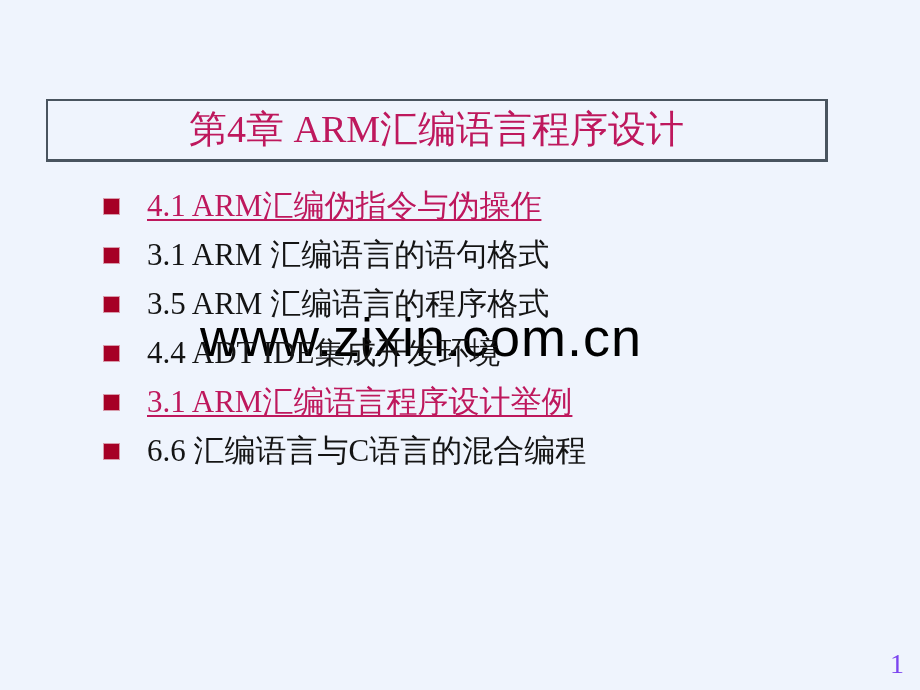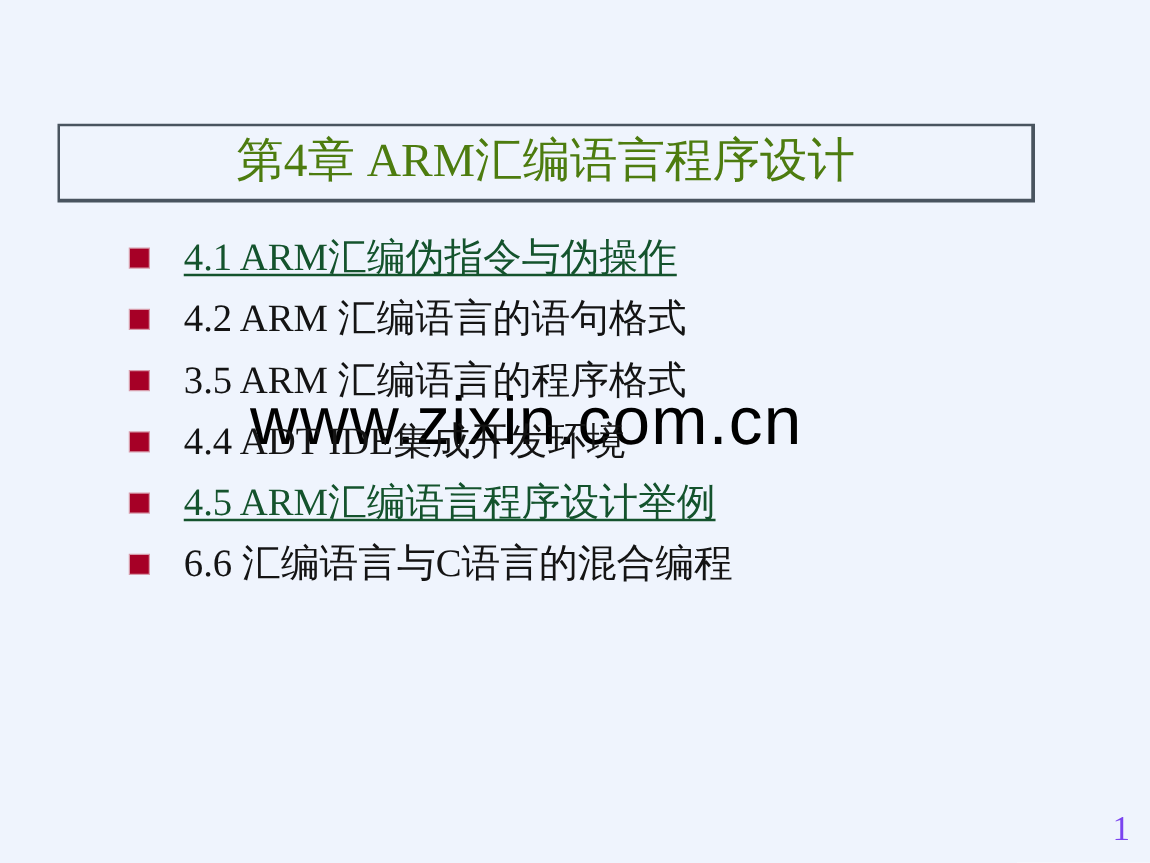--- a/index.html
+++ b/index.html
@@ -50,21 +50,21 @@
     background: #eff4fd;
     display: flex;
     align-items: center;
     justify-content: center;
     z-index: 3;
   }
   #title-text {
     font-family: "Liberation Serif", serif;
     font-size: 38px;
     line-height: 1;
-    color: #4d7c0f;
+    color: #be185d;
     white-space: nowrap;
     letter-spacing: 0px;
     padding-bottom: 3px;
   }
 
   
   #bullet-list {
     position: absolute;
     left: 104px;
     top: 186px;
@@ -86,21 +86,21 @@
     box-shadow: 0 0 0 1px #d79bab;
   }
   .bullet-text {
     font-family: "Liberation Serif", serif;
     font-size: 31px;
     line-height: 40px;
     color: #141414;
     white-space: nowrap;
   }
   .bullet-text.link {
-    color: #14532d;
+    color: #be185d;
     text-decoration: underline;
     text-underline-offset: 3px;
     text-decoration-thickness: 2px;
   }
 
   
   #page-number {
     position: absolute;
     left: 880px;
     top: 648px;
@@ -125,36 +125,36 @@
 
   <div id="bullet-list">
 
     <div class="bullet-row">
       <span class="bullet-marker"></span>
       <span class="bullet-text link">4.1 ARM汇编伪指令与伪操作</span>
     </div>
 
     <div class="bullet-row">
       <span class="bullet-marker"></span>
-      <span class="bullet-text">4.2 ARM 汇编语言的语句格式</span>
+      <span class="bullet-text">3.1 ARM 汇编语言的语句格式</span>
     </div>
 
     <div class="bullet-row">
       <span class="bullet-marker"></span>
       <span class="bullet-text">3.5 ARM 汇编语言的程序格式</span>
     </div>
 
     <div class="bullet-row">
       <span class="bullet-marker"></span>
       <span class="bullet-text">4.4 ADT IDE集成开发环境</span>
     </div>
 
     <div class="bullet-row">
       <span class="bullet-marker"></span>
-      <span class="bullet-text link">4.5 ARM汇编语言程序设计举例</span>
+      <span class="bullet-text link">3.1 ARM汇编语言程序设计举例</span>
     </div>
 
     <div class="bullet-row">
       <span class="bullet-marker"></span>
       <span class="bullet-text">6.6 汇编语言与C语言的混合编程</span>
     </div>
 
   </div>
 
   <div id="page-number">1</div>

